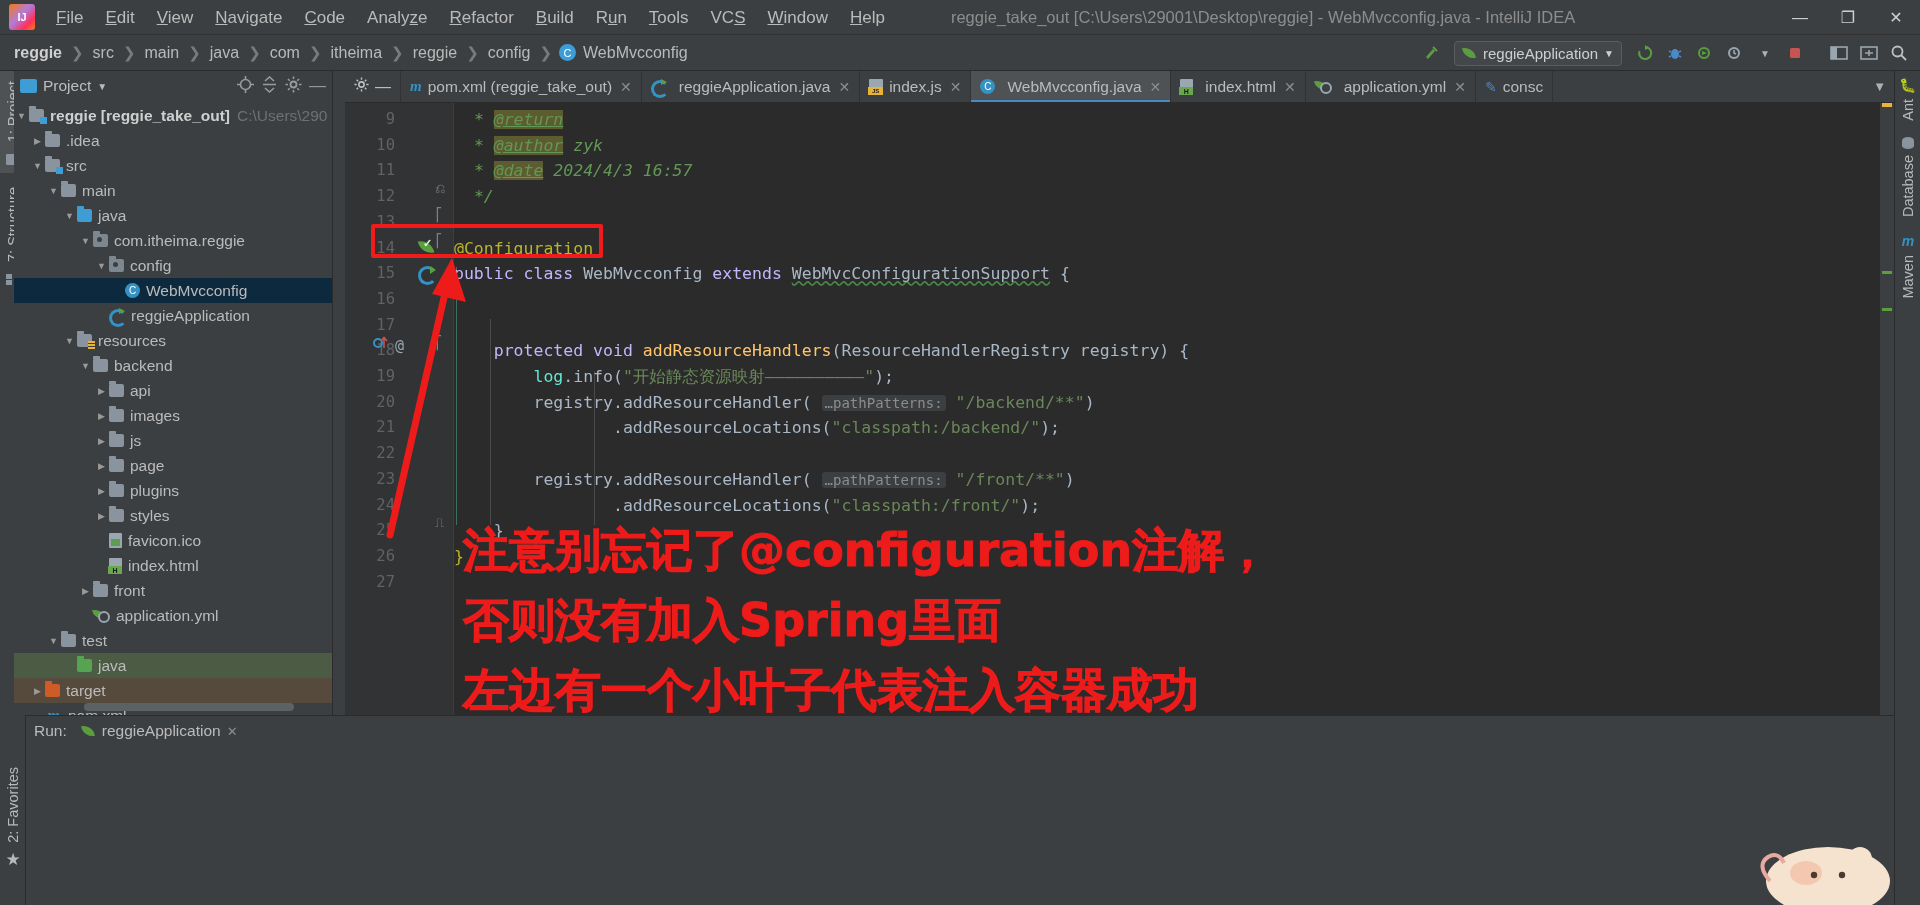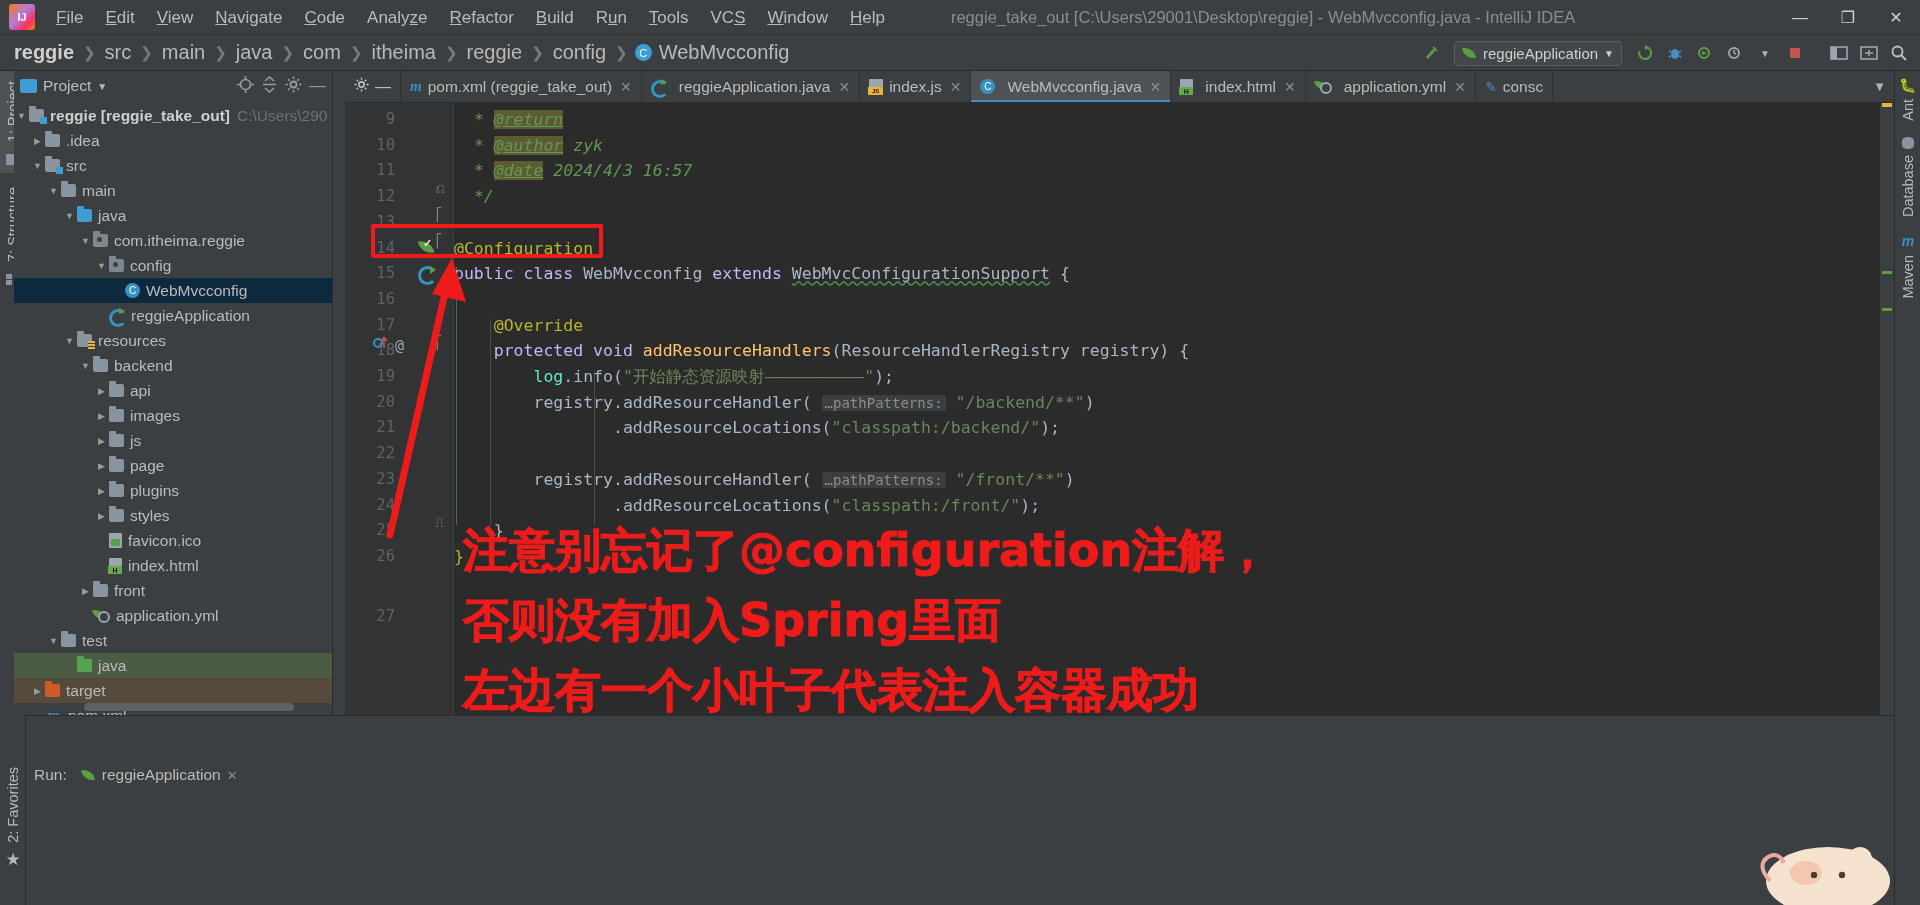--- a/index.html
+++ b/index.html
@@ -47,21 +47,21 @@
   }
 
   
   .navbar {
     position: absolute; left: 0; top: 35px; width: 1920px; height: 36px;
     background: #3c3f41; display: flex; align-items: center;
     border-bottom: 1px solid #2b2b2b;
   }
   .crumbs { display: flex; align-items: center; padding-left: 12px; }
   .crumb {
-    color: #b9b9b9; font-size: 20px; white-space: nowrap; padding: 0 2px;
+    color: #b9b9b9; font-size: 16px; white-space: nowrap; padding: 0 2px;
   }
   .crumb.bold { font-weight: bold; color: #cfcfcf; }
   .crumb-sep { color: #7a7a7a; font-size: 15px; margin: 0 7px; }
   .crumb-icon {
     width: 17px; height: 17px; border-radius: 50%; background: #3d9dd4;
     color: #fff; font-size: 11px; display: inline-flex; align-items: center;
     justify-content: center; margin-right: 5px; vertical-align: middle;
   }
   .nav-right {
     position: absolute; right: 0; top: 0; height: 36px; display: flex;
@@ -346,21 +346,21 @@
     -webkit-text-stroke: 1px #ee1b1b;
   }
 
   
   .runbar {
     position: absolute; left: 26px; top: 715px; width: 1868px; height: 190px;
     background: #3c3f41; border-top: 1px solid #2b2b2b;
   }
   .run-head {
     height: 30px; display: flex; align-items: center; gap: 8px;
-    padding-left: 8px; color: #bbbbbb; font-size: 15.5px; margin-top: 44px;
+    padding-left: 8px; color: #bbbbbb; font-size: 15.5px;
   }
   .run-tab {
     display: flex; align-items: center; gap: 6px; padding: 0 6px;
     color: #bbbbbb; font-size: 15.5px;
   }
 
   
   .mascot {
     position: absolute; right: 30px; bottom: 0px; width: 180px; height: 120px;
     pointer-events: none;
@@ -817,21 +817,21 @@
         <div class="lnum" style="top: 209.6px; left: 0px;">17</div>
         <div class="lnum" style="top: 235.3px; left: 0px;">18</div>
         <div class="lnum" style="top: 261px; left: 0px;">19</div>
         <div class="lnum" style="top: 286.7px; left: 0px;">20</div>
         <div class="lnum" style="top: 312.4px; left: 0px;">21</div>
         <div class="lnum" style="top: 338.1px; left: 0px;">22</div>
         <div class="lnum" style="top: 363.8px; left: 0px;">23</div>
         <div class="lnum" style="top: 389.5px; left: 0px;">24</div>
         <div class="lnum" style="top: 415.2px; left: 0px;">25</div>
         <div class="lnum" style="top: 440.9px; left: 0px;">26</div>
-        <div class="lnum" style="top: 466.6px; left: 0px; margin-top: 34px;">27</div>
+        <div class="lnum" style="top: 466.6px; left: 0px;">27</div>
       </div>
     <div class="annot-col">
 
       <div class="g-leaf check" style="left:12px;top:136px;"></div>
       <div class="g-spring" style="left:11px;top:162px;"></div>
       <div class="g-override" style="left:-34px;top:232px;">
         <svg width="15" height="15" viewBox="0 0 15 15">
             <circle cx="5" cy="8" r="4" fill="none" stroke="#3592c4" stroke-width="2"></circle>
             <path d="M11 13 L11 3 M8 6 L11 2.5 L14 6" stroke="#c75450" stroke-width="1.6" fill="none"></path>
           </svg>
@@ -848,21 +848,20 @@
       <div class="indent-guide caret-guide" style="left:2px;top:164px;height:258px;"></div>
       <div class="indent-guide" style="left:36px;top:216px;height:206px;"></div>
       <div class="indent-guide" style="left:140px;top:268px;height:154px;"></div>
     <div class="line" style="top: 4px;">  <span class="cmt">* </span><span class="cmtag">@return</span></div>
         <div class="line" style="top: 29.7px;">  <span class="cmt">* </span><span class="cmtag">@author</span><span class="cmt"> zyk</span></div>
         <div class="line" style="top: 55.4px;">  <span class="cmt">* </span><span class="cmtag">@date</span><span class="cmt"> 2024/4/3 16:57</span></div>
         <div class="line" style="top: 81.1px;">  <span class="cmt">*/</span></div>
         <div class="line" style="top: 132.5px;"><span class="an">@Configuration</span></div>
         <div class="line" style="top: 158.2px;"><span class="kw">public class </span><span class="cls">WebMvcconfig</span><span class="kw"> extends </span><span class="cls typo">WebMvcConfigurationSupport</span> <span class="pun">{</span></div>
         <div class="line" style="top: 183.9px;"></div>
-        <div class="line" style="top: 209.6px;">    <span class="an">@Override</span></div>
         <div class="line" style="top: 235.3px;">    <span class="kw">protected void </span><span class="fn">addResourceHandlers</span><span class="pun">(</span><span class="cls">ResourceHandlerRegistry</span> registry<span class="pun">) {</span></div>
         <div class="line" style="top: 261px;">        <span class="fld">log</span><span class="pun">.</span>info<span class="pun">(</span><span class="str">"开始静态资源映射——————————"</span><span class="pun">);</span></div>
         <div class="line" style="top: 286.7px;">        registry<span class="pun">.</span>addResourceHandler<span class="pun">(</span> <span class="hint">…pathPatterns:</span> <span class="str">"/backend/**"</span><span class="pun">)</span></div>
         <div class="line" style="top: 312.4px;">                <span class="pun">.</span>addResourceLocations<span class="pun">(</span><span class="str">"classpath:/backend/"</span><span class="pun">);</span></div>
         <div class="line" style="top: 338.1px;"></div>
         <div class="line" style="top: 363.8px;">        registry<span class="pun">.</span>addResourceHandler<span class="pun">(</span> <span class="hint">…pathPatterns:</span> <span class="str">"/front/**"</span><span class="pun">)</span></div>
         <div class="line" style="top: 389.5px;">                <span class="pun">.</span>addResourceLocations<span class="pun">(</span><span class="str">"classpath:/front/"</span><span class="pun">);</span></div>
         <div class="line" style="top: 415.2px;">    <span class="pun">}</span></div>
         <div class="line" style="top: 440.9px;"><span class="an">}</span></div>
         <div class="line" style="top: 466.6px;"></div>

